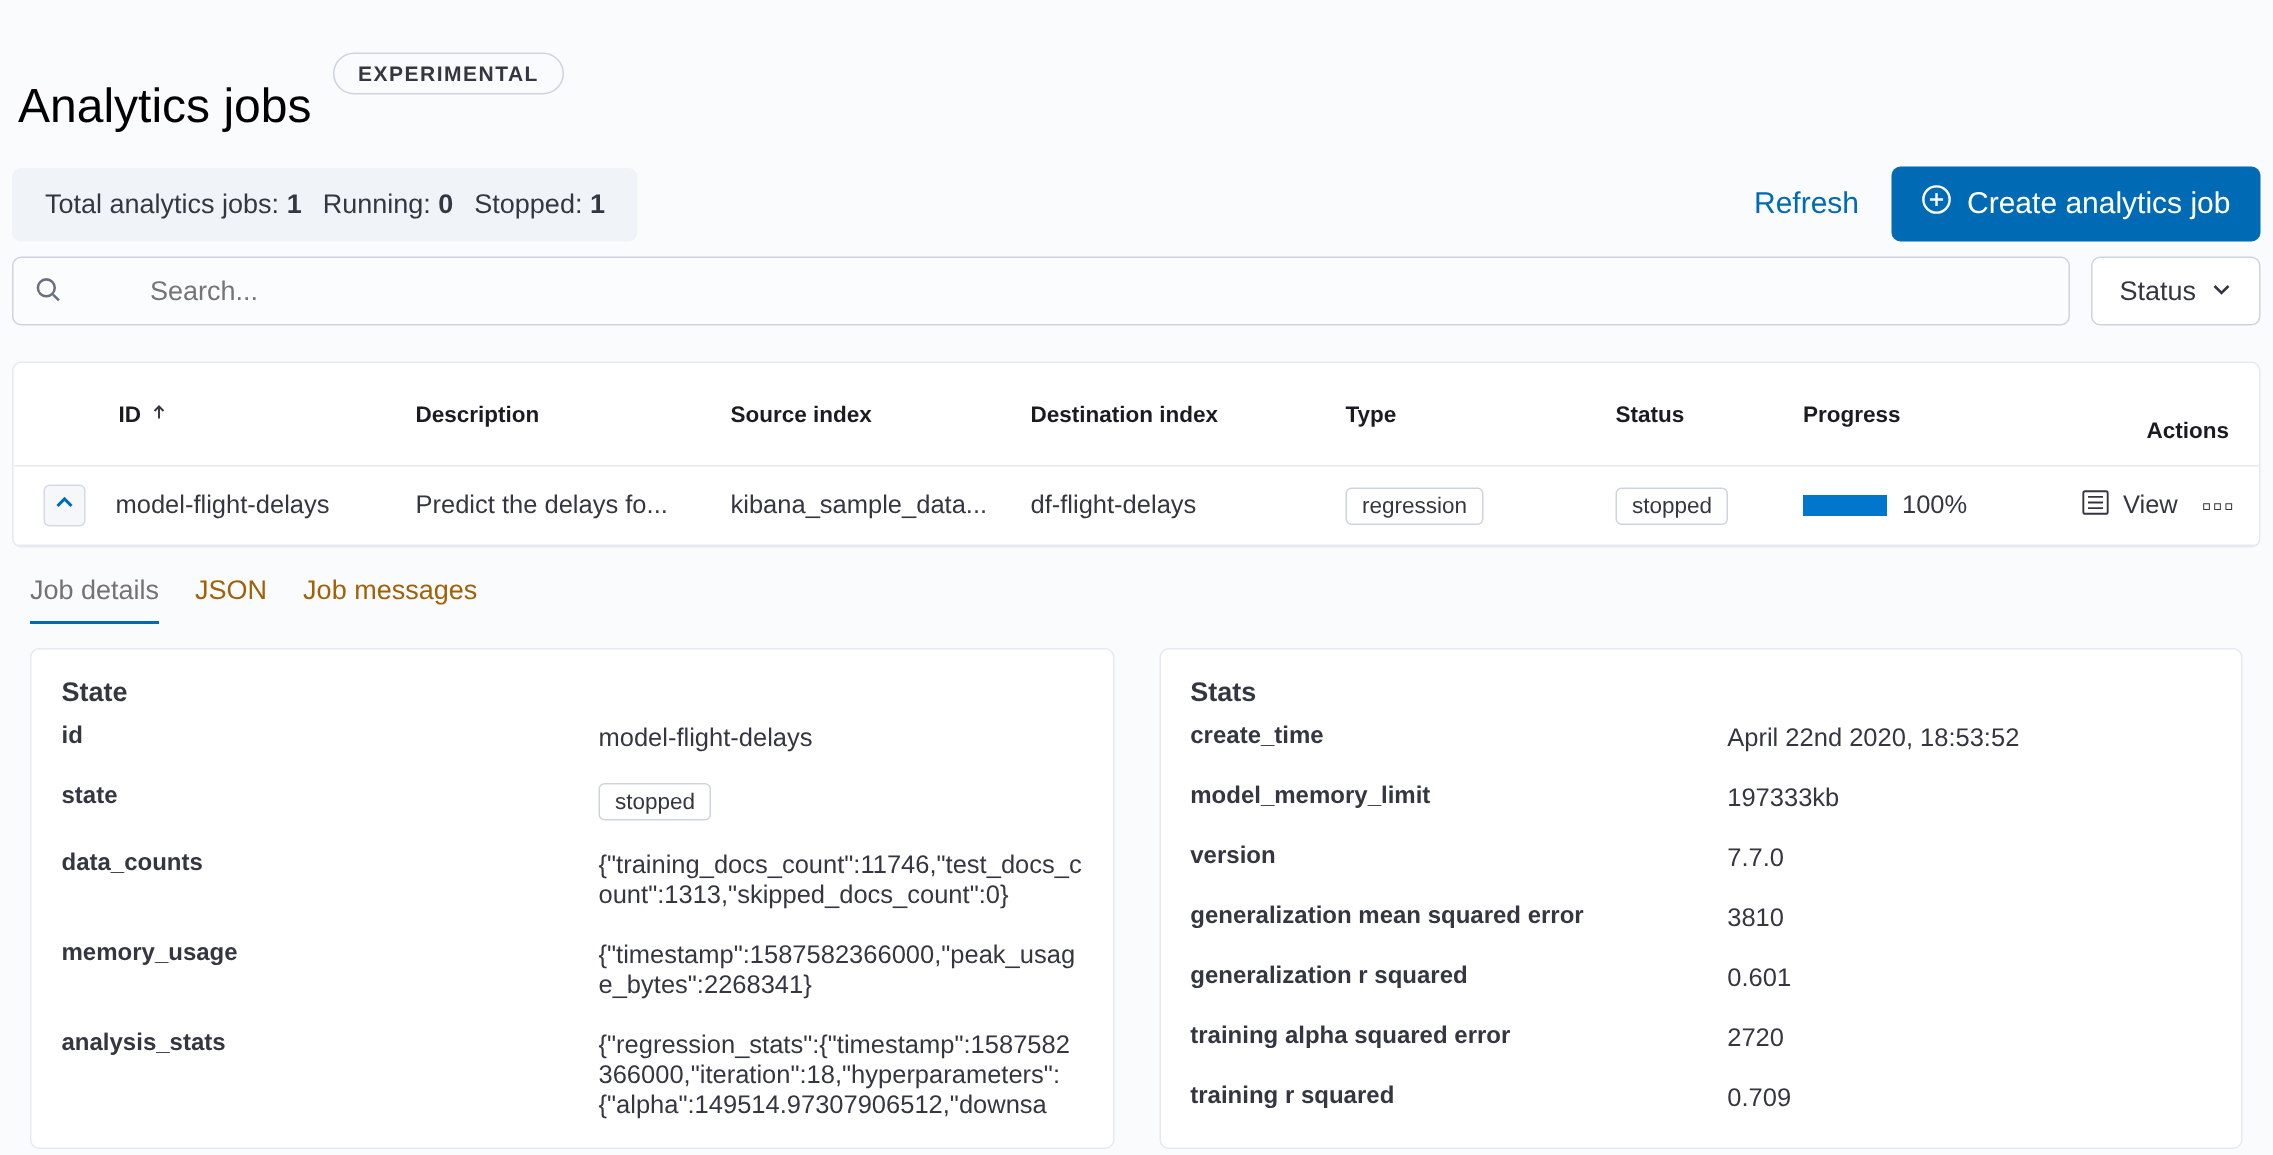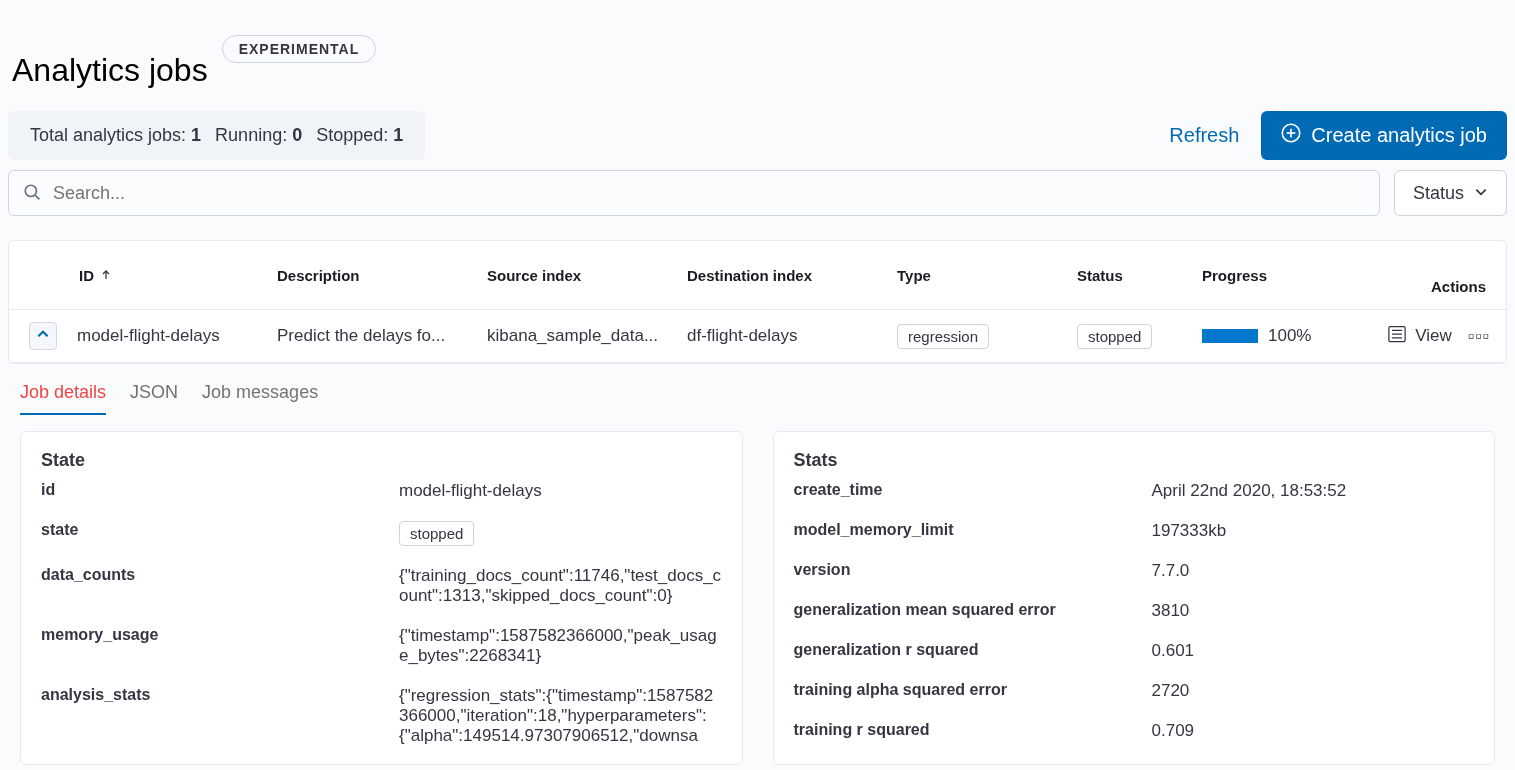--- a/index.html
+++ b/index.html
@@ -13,43 +13,43 @@
 .summary-stats { display: flex; gap: 14px; align-items: center; background: #f0f3f7; border-radius: 6px; padding: 14px 22px; font-size: 18px; color: #343741; }
 .summary-stats .seg b { font-weight: 700; }
 .summary-actions { display: flex; align-items: center; gap: 22px; }
 .link-refresh { color: #006bb4; font-size: 20px; cursor: pointer; }
 .btn-create { background: #006bb4; color: #fff; border: none; border-radius: 6px; padding: 12px 20px; font-size: 20px; display: flex; align-items: center; gap: 10px; cursor: pointer; }
 .btn-create svg { width: 20px; height: 20px; }
 
 .search-row { display: flex; gap: 14px; margin-bottom: 24px; }
 .search-box { flex: 1; border: 1px solid #cdd3df; background: #fbfcfd; border-radius: 6px; display: flex; align-items: center; padding: 0 14px; height: 46px; }
 .search-box svg { width: 18px; height: 18px; color: #69707d; margin-right: 12px; flex-shrink: 0; }
-.search-box input { border: none; outline: none; background: transparent; font-size: 18px; color: #69707d; width: 100%; }
+.search-box input { border: none; outline: none; background: transparent; font-size: 18px; color: #69707d; width: 100%; margin-left: 47px; }
 .status-filter { border: 1px solid #cdd3df; background: #fff; border-radius: 6px; height: 46px; padding: 0 18px; display: flex; align-items: center; gap: 10px; font-size: 18px; color: #343741; cursor: pointer; }
 .status-filter svg { width: 14px; height: 14px; }
 
 .table { border: 1px solid #e6e9ef; border-radius: 6px; background: #fff; overflow: hidden; }
 .thead, .trow { display: grid; grid-template-columns: 60px 200px 210px 200px 210px 180px 125px 170px 1fr; align-items: center; }
 .thead { border-bottom: 1px solid #e6e9ef; font-weight: 700; font-size: 15px; color: #1a1c21; padding: 14px 0; }
 .thead > div, .trow > div { padding: 0 8px; }
 .thead .id-col { padding-left: 10px; display: flex; gap: 6px; align-items: center; }
 .trow { padding: 12px 0; font-size: 17px; color: #343741; border-bottom: 1px solid #e6e9ef; }
 .expand-btn { width: 28px; height: 28px; border: 1px solid #d3dae6; background: #f5f7fa; border-radius: 4px; display:flex; align-items:center; justify-content:center; margin-left: 12px; cursor: pointer; }
 .expand-btn svg { width: 14px; height: 14px; color: #006bb4; }
 .pill { display: inline-block; border: 1px solid #cdd3df; border-radius: 4px; padding: 3px 10px; font-size: 15px; color: #343741; }
 .progress-cell { display: flex; align-items: center; gap: 10px; }
 .pbar { width: 56px; height: 14px; background: #0077cc; }
 .actions-cell { display:flex; align-items:center; justify-content:flex-end; gap: 16px; padding-right: 16px !important; }
 .view-btn { display:flex; align-items:center; gap:8px; font-size: 17px; color:#343741; cursor:pointer; }
 .dots { font-size: 18px; color:#343741; letter-spacing: 1px; cursor:pointer; }
 .ellipsis { white-space: nowrap; overflow: hidden; text-overflow: ellipsis; }
 
 .tabs { display:flex; gap: 24px; margin: 18px 0 16px 12px; font-size: 18px; }
-.tab { color:#737373; padding-bottom: 10px; cursor:pointer; }
-.tab.active { color:#ef4444; border-bottom: 2px solid #006bb4; font-weight: 500; }
+.tab { color:#a16207; padding-bottom: 10px; cursor:pointer; }
+.tab.active { color:#737373; border-bottom: 2px solid #006bb4; font-weight: 500; }
 
 .panels { display:flex; gap: 30px; padding: 0 12px 4px 12px; }
 .panel { flex:1; border:1px solid #e6e9ef; border-radius: 6px; background:#fff; padding: 18px 20px; }
 .panel h3 { font-size: 18px; font-weight:700; margin-bottom: 10px; }
 .kv { display:grid; grid-template-columns: 350px 1fr; column-gap: 8px; row-gap: 20px; align-items: start; }
 .kv .k { font-weight:700; font-size:16px; }
 .kv .v { font-size:17px; color:#343741; word-break: break-all; }
 .kv .pillv { align-self: start; }
 .thead .right { text-align: right; padding-right: 20px; margin-top: 23px; }
 </style>

